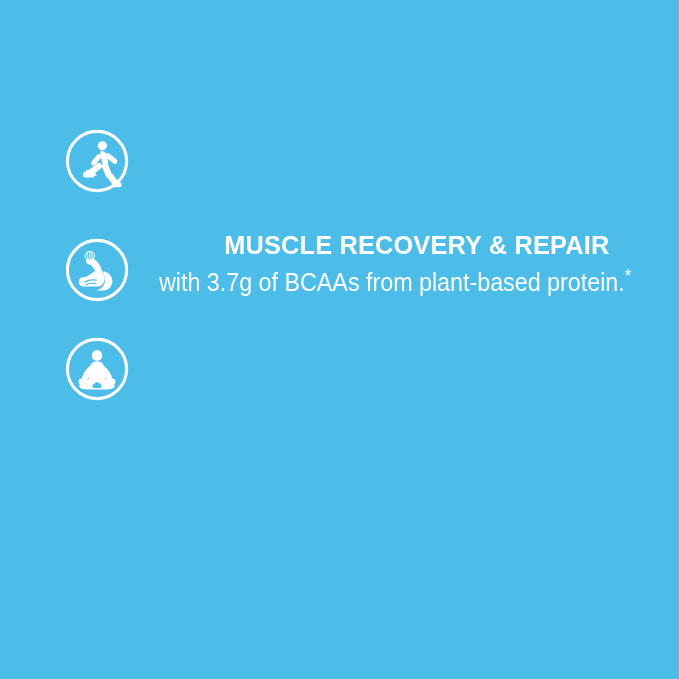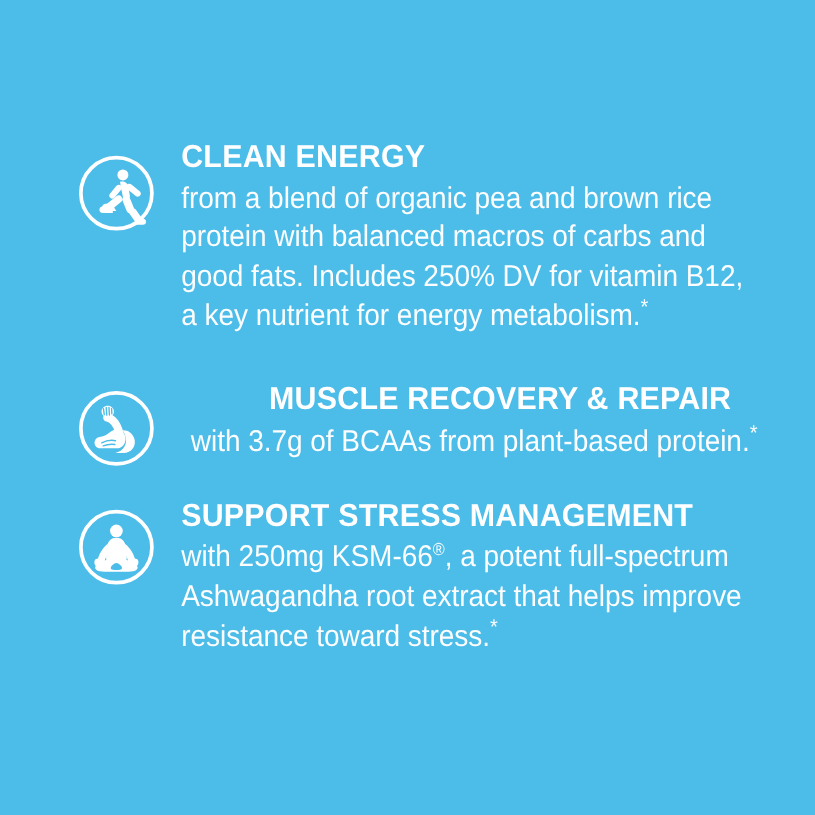--- a/index.html
+++ b/index.html
@@ -142,24 +142,20 @@
                      C21.4 46.8 20.1 45.5 20.1 43.8 C20.1 42.1 21.4 40.8 23.2 40.8 L25.0 40.8 Z"></path>
 
             <path d="M20.4 43.0 L29.0 43.0 L29.0 48.4 L20.4 48.4 C18.9 48.4 17.8 47.2 17.8 45.7
                      C17.8 44.2 18.9 43.0 20.4 43.0 Z"></path>
 
             <path d="M47.6 53.2 L54.2 53.2 C55.6 53.2 56.7 54.3 56.7 55.7 C56.7 57.1 55.6 58.2 54.2 58.2
                      L47.6 58.2 Z"></path>
           </g>
         </svg>
       </div>
-      <div class="benefit-text">
-        <h2 class="benefit-heading">CLEAN ENERGY</h2>
-        <p class="benefit-body"><span>from a blend of organic pea and brown rice protein with balanced macros of carbs and good fats. Includes 250% DV for vitamin B12, a key nutrient for energy metabolism.</span><sup class="asterisk">*</sup></p>
-      </div>
     </div>
 
     <div class="benefit-block block-1">
       <div class="icon-badge">
         <svg viewBox="0 0 64 64" xmlns="http://www.w3.org/2000/svg" aria-hidden="true">
           <circle cx="32" cy="32" r="29.6" fill="none" stroke="#ffffff" stroke-width="3.1"></circle>
           <g fill="#ffffff">
 
             <path d="M38.6 40.2 C38.0 34.6 36.4 29.4 33.4 25.2 C31.4 22.4 28.6 20.4 25.4 19.6
                      C23.4 19.1 21.6 20.2 21.1 22.0 C20.6 23.9 21.7 25.8 23.6 26.3
@@ -219,20 +215,16 @@
             <path d="M32 41.6 C38.6 41.6 44.6 43.4 48.0 46.2 C50.0 47.8 50.3 49.6 48.8 50.8
                      C47.4 52.0 44.8 52.4 42.0 52.4 L22.0 52.4 C19.2 52.4 16.6 52.0 15.2 50.8
                      C13.7 49.6 14.0 47.8 16.0 46.2 C19.4 43.4 25.4 41.6 32 41.6 Z"></path>
 
             <path d="M28.6 47.0 C30.0 45.8 31.0 45.2 32 45.2 C33.0 45.2 34.0 45.8 35.4 47.0
                      C36.4 47.9 36.9 49.0 36.6 49.8 C36.3 50.6 35.2 51.0 33.8 51.0 L30.2 51.0
                      C28.8 51.0 27.7 50.6 27.4 49.8 C27.1 49.0 27.6 47.9 28.6 47.0 Z" fill="#4cbce8"></path>
           </g>
         </svg>
       </div>
-      <div class="benefit-text">
-        <h2 class="benefit-heading">SUPPORT STRESS MANAGEMENT</h2>
-        <p class="benefit-body"><span>with 250mg KSM-66</span><sup class="mark">®</sup><span>, a potent full-spectrum Ashwagandha root extract that helps improve resistance toward stress.</span><sup class="asterisk">*</sup></p>
-      </div>
     </div>
 
   </div>
 </div>
 
 </body></html>

